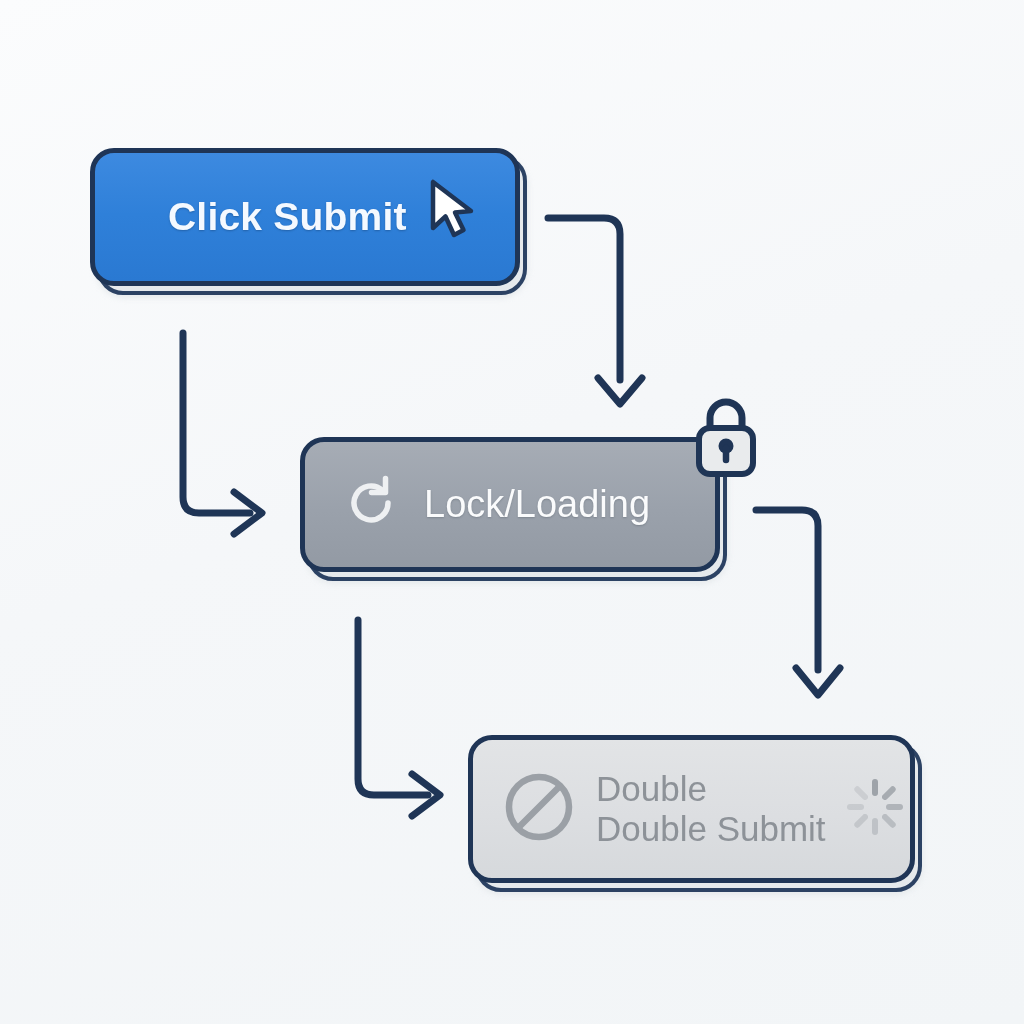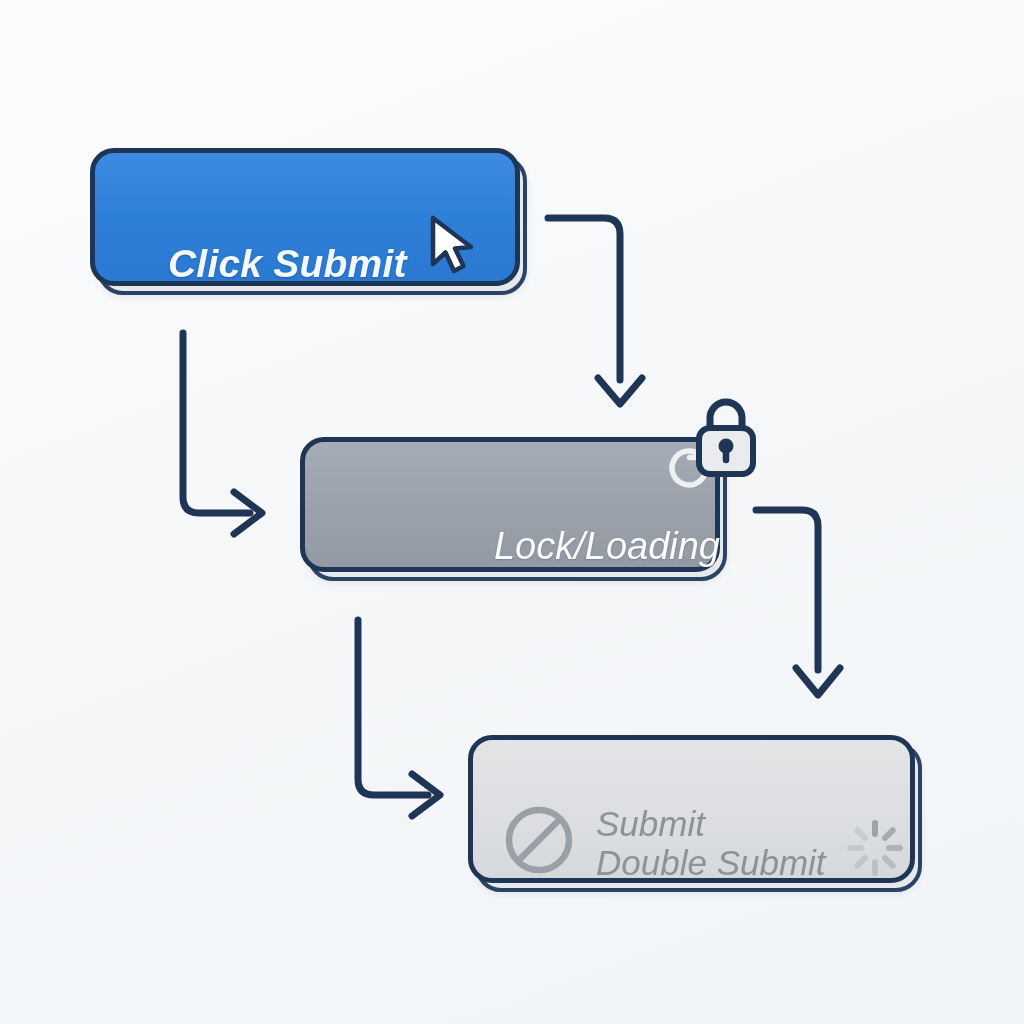--- a/index.html
+++ b/index.html
@@ -67,25 +67,24 @@
     bottom: 0;
     border-radius: 24px;
     border: 5px solid #1f3556;
     box-sizing: border-box;
     overflow: hidden;
   }
   .node .content {
     position: relative;
     z-index: 3;
     display: flex;
-    align-items: flex-end;
+    align-items: center;
     width: 100%;
     height: 100%;
     box-sizing: border-box;
-    font-style: italic;
   }
 
   
   #node-submit {
     left: 90px;
     top: 148px;
     width: 430px;
     height: 138px;
   }
   #node-submit .face {
@@ -110,21 +109,20 @@
     top: 437px;
     width: 420px;
     height: 135px;
   }
   #node-lock .face {
     background: linear-gradient(180deg, #a6acb5 0%, #9aa1ab 55%, #939aa4 100%);
   }
   #node-lock .content {
     padding-left: 40px;
     gap: 22px;
-    flex-direction: column;
   }
   .label-lock {
     font-size: 38px;
     font-weight: 400;
     color: #fafbfc;
     white-space: nowrap;
     text-shadow: 0 1px 2px rgba(60,68,80,.30);
   }
 
   
@@ -238,21 +236,21 @@
     <div class="ghost"></div>
     <div class="face"></div>
     <div class="content">
       <span class="icon">
         <svg width="78" height="78" viewBox="0 0 78 78" xmlns="http://www.w3.org/2000/svg">
           <circle cx="39" cy="39" r="30" fill="none" stroke="#9ba0a6" stroke-width="6.5"></circle>
           <path d="M18.5 59.5 L59.5 18.5" stroke="#9ba0a6" stroke-width="6.5" stroke-linecap="round"></path>
         </svg>
       </span>
       <span class="label-prevent">
-        <span>Submit</span><br>
+        <span>Double</span><br>
         <span>Double Submit</span>
       </span>
       <span class="spin-wrap icon">
         <svg width="62" height="62" viewBox="0 0 62 62" xmlns="http://www.w3.org/2000/svg">
           <g stroke="#9ea3a9" stroke-width="6" stroke-linecap="round">
             <line x1="31" y1="6" x2="31" y2="17" opacity="1"></line>
             <line x1="48.7" y1="13.3" x2="41" y2="21" opacity=".85"></line>
             <line x1="56" y1="31" x2="45" y2="31" opacity=".7"></line>
             <line x1="48.7" y1="48.7" x2="41" y2="41" opacity=".55"></line>
             <line x1="31" y1="56" x2="31" y2="45" opacity=".45"></line>

